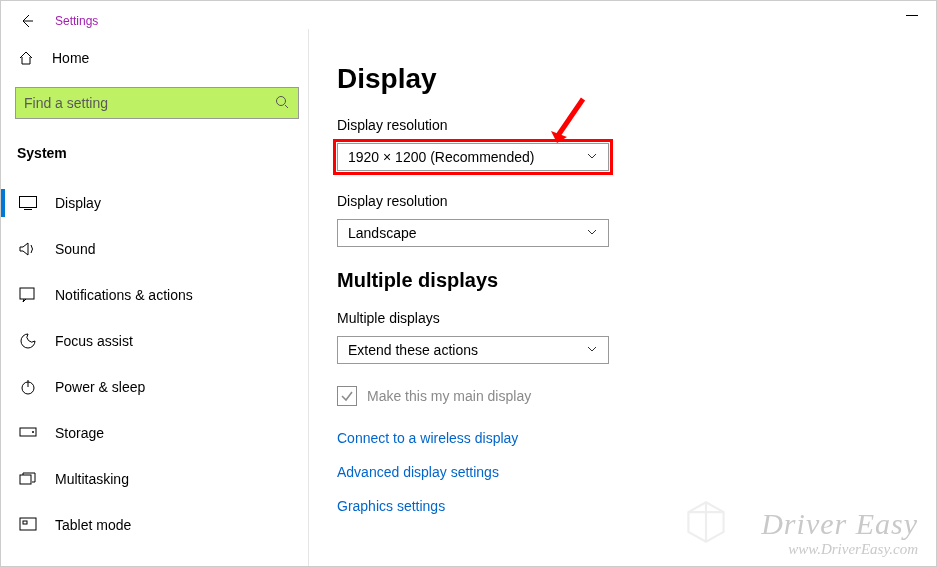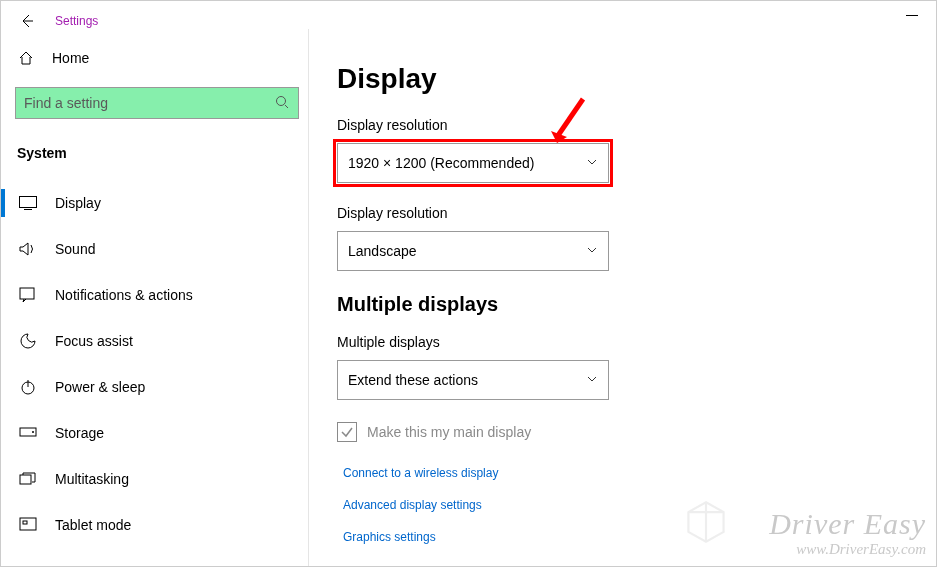--- a/index.html
+++ b/index.html
@@ -54,21 +54,21 @@
       padding: 6px 3px 6px 3px;
       height: 34px;
       font-size: 14px;
     }
     .home-row .icon { width:16px; display:flex; justify-content:center; }
     .search-box {
       margin-top: 12px;
       width: 284px;
       height: 32px;
       border: 1px solid #999;
-      background: #86efac;
+      background: #bef264;
       display: flex;
       align-items: center;
       padding: 0 8px;
       color: #666;
       font-size: 14px;
       justify-content: space-between;
     }
     .search-box .placeholder { color:#5a5a5a; }
     .section-label {
       margin-top: 26px;
@@ -114,21 +114,21 @@
       font-size: 28px;
       font-weight: 600;
       margin-bottom: 22px;
     }
     .field-label {
       font-size: 14px;
       margin-bottom: 10px;
     }
     .combo {
       width: 272px;
-      height: 40px;
+      height: 28px;
       border: 1px solid #999;
       display: flex;
       align-items: center;
       justify-content: space-between;
       padding: 0 10px;
       font-size: 14px;
       margin-bottom: 22px;
       background:#fff;
     }
     .combo .chev { color:#333; }
@@ -150,34 +150,33 @@
       font-size:14px;
       margin-bottom: 24px;
     }
     .checkbox {
       width:20px; height:20px;
       border:1px solid #8a8a8a;
       display:flex; align-items:center; justify-content:center;
     }
     .link {
       color:#0066cc;
-      font-size:12px;
+      font-size:14px;
       margin-bottom: 18px;
       display:block;
-      margin-left:6px;
     }
     .arrow-annotation {
       position:absolute;
       left:548px;
       top:94px;
       transform: rotate(0deg);
     }
     .watermark {
       position: absolute;
-      right: 10px;
+      right: 18px;
       bottom: 8px;
       color: #c9c9c9;
       font-style: italic;
       font-family: Georgia, 'Times New Roman', serif;
       text-align: right;
       pointer-events: none;
     }
     .watermark .brand { font-size: 30px; letter-spacing:1px; }
     .watermark .url { font-size: 15px; }
     .watermark-cube {

